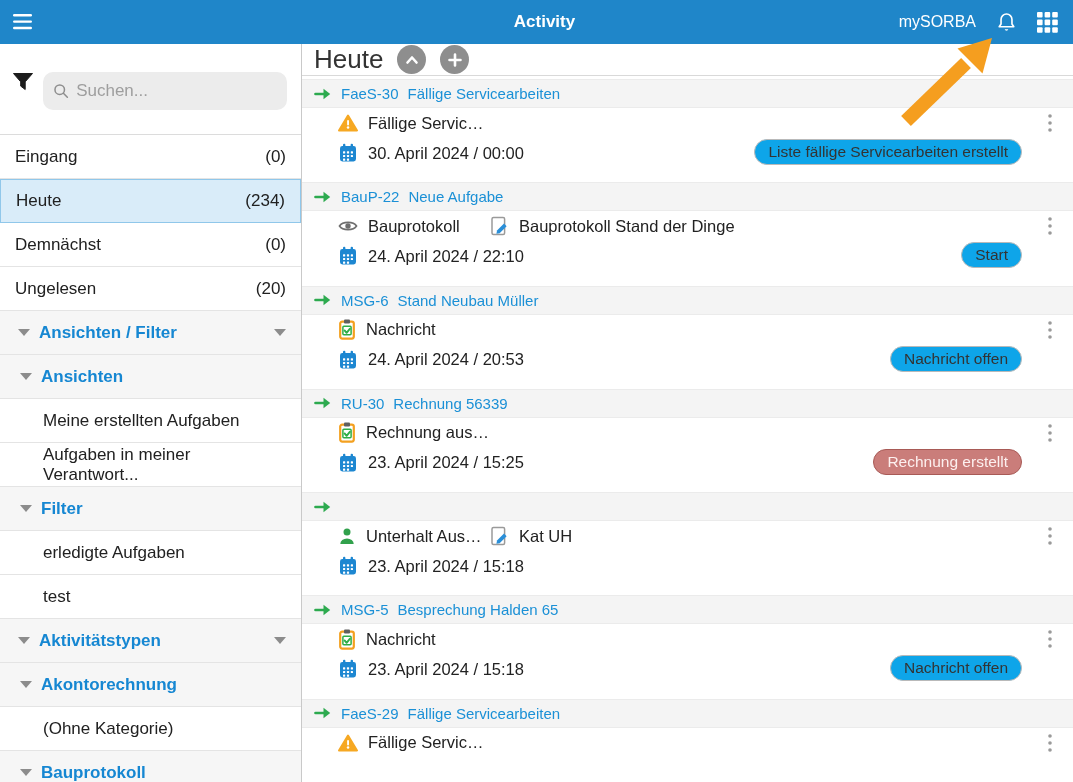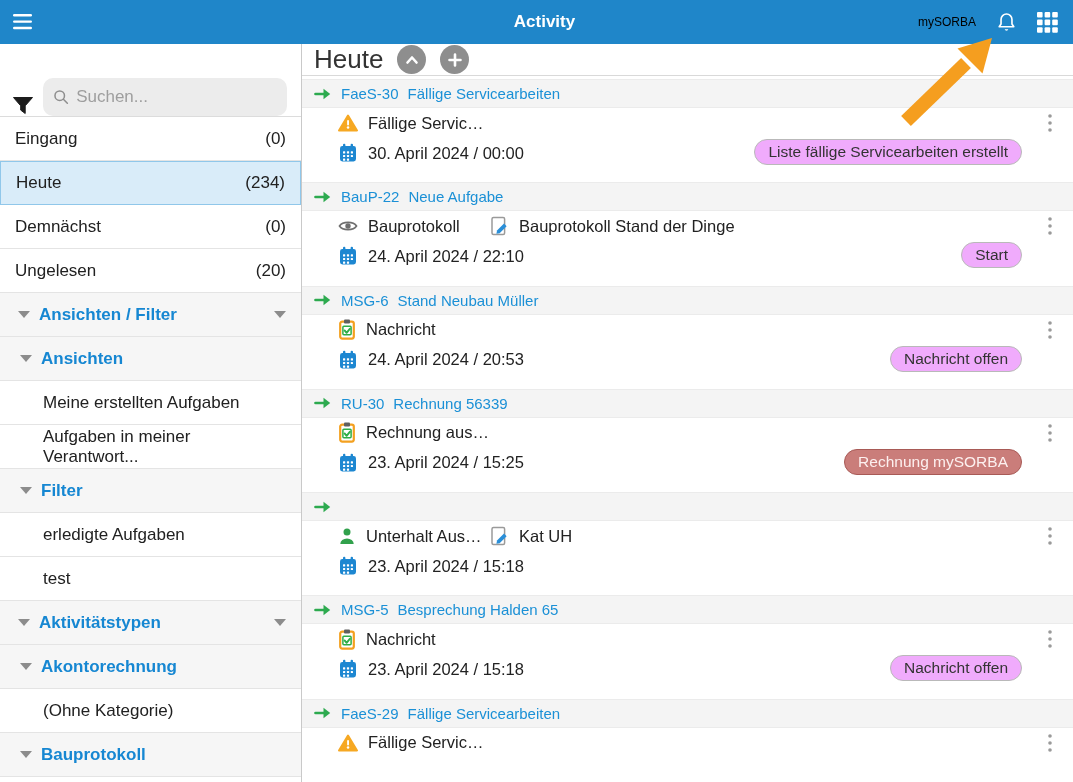--- a/index.html
+++ b/index.html
@@ -5,30 +5,30 @@
   * { margin:0; padding:0; box-sizing:border-box; }
   html,body { width:1073px; height:782px; overflow:hidden; background:#fff;
     font-family:"Liberation Sans", sans-serif; color:#222; }
 
   
   .topbar { height:44px; background:#1f86c9; display:flex; align-items:center; position:relative; }
   .topbar-title { position:absolute; left:16px; right:0; text-align:center; color:#fff;
     font-size:17px; font-weight:bold; pointer-events:none; }
   .hamburger { margin-left:13px; display:flex; cursor:pointer; z-index:2; }
   .topbar-right { margin-left:auto; display:flex; align-items:center; gap:19px; padding-right:15px; z-index:2; }
-  .brand { color:#000000; font-size:12px; }
+  .brand { color:#ffffff; font-size:16px; }
   .icon-btn { display:flex; align-items:center; cursor:pointer; }
 
   
   .content { display:flex; height:738px; }
   .sidebar { width:302px; min-width:302px; border-right:1px solid #c9c9c9; background:#fff; }
   .main { flex:1; display:flex; flex-direction:column; }
 
   
-  .search-row { height:73px; border-bottom:1px solid #dcdcdc; display:flex; align-items:flex-end; }
+  .search-row { height:63px; border-bottom:1px solid #dcdcdc; display:flex; align-items:flex-start;margin-top:28px; }
   .funnel { margin:0 9px 0 12px; display:flex; }
   .searchbox { flex:1; margin-right:14px; height:38px; background:#ececec; border-radius:10px;
     display:flex; align-items:center; padding:0 10px; }
   .searchbox input { border:0; background:transparent; outline:none; font-size:17px;
     width:100%; margin-left:7px; color:#444; font-family:"Liberation Sans",sans-serif; }
   .searchbox input::placeholder { color:#9e9e9e; }
 
   .side-row { height:44px; border-bottom:1px solid #e4e4e4; display:flex; align-items:center;
     font-size:17px; color:#212121; padding:0 15px; background:#fff; cursor:pointer; }
   .side-row .count { margin-left:auto; }
@@ -59,21 +59,21 @@
   .a-link { color:#1b90d6; font-size:15px; text-decoration:none; cursor:pointer; display:flex;align-items:center; }
   .a-link .code { margin-right:9px; }
   .detail-row { height:30px; display:flex; align-items:center; padding-left:36px; position:relative; }
   .d-col { display:flex; align-items:center; width:152px; min-width:152px; }
   .d-col .txt, .d-col2 .txt, .date-row .txt { font-size:16.5px; color:#222; margin-left:10px;
     white-space:nowrap; overflow:hidden; text-overflow:ellipsis; }
   .d-col .icw, .d-col2 .icw, .date-row .icw { display:flex; flex:none; }
   .d-col2 { display:flex; align-items:center; }
   .dots { position:absolute; right:20px; top:50%; transform:translateY(-50%); cursor:pointer; display:flex; }
   .date-row { height:30px; display:flex; align-items:center; padding-left:36px; }
-  .pill { position:absolute; right:51px; top:60px; background:#f0abfc; border:1px solid #b9b9b9;
+  .pill { position:absolute; right:51px; top:60px; background:#0ea5e9; border:1px solid #b9b9b9;
     border-radius:15px; padding:3px 13px; font-size:15.5px; color:#333; cursor:pointer;
     font-family:"Liberation Sans",sans-serif; white-space:nowrap; }
   .pill.danger { background:#ca7d7a; border-color:#a85a56; color:#fdf0ef; }
 
   .annotation { position:absolute; left:0; top:0; pointer-events:none; z-index:10; }
 </style>
 </head>
 <body>
 
 <div class="topbar">
@@ -420,21 +420,21 @@
                   <rect x="5" y="11.9" width="2.2" height="2.2" rx="0.5"></rect>
                   <rect x="8.9" y="11.9" width="2.2" height="2.2" rx="0.5"></rect>
                   <rect x="12.8" y="11.9" width="2.2" height="2.2" rx="0.5"></rect>
                   <rect x="5" y="15.5" width="2.2" height="2.2" rx="0.5"></rect>
                   <rect x="8.9" y="15.5" width="2.2" height="2.2" rx="0.5"></rect>
                 </g>
               </svg>
             </span>
             <span class="txt">23. April 2024 / 15:25</span>
           </div>
-          <button class="pill danger">Rechnung mySORBA</button>
+          <button class="pill danger">Rechnung erstellt</button>
         </div>
         <div class="activity">
           <div class="band">
             <span class="ga">
               <svg width="17" height="14" viewBox="0 0 17 14">
                 <line x1="1.5" y1="7" x2="10.5" y2="7" stroke="#2daa4f" stroke-width="2.7" stroke-linecap="round"></line>
                 <polygon points="9.5,1.8 16.2,7 9.5,12.2" fill="#2daa4f"></polygon>
               </svg>
             </span>
           </div>

